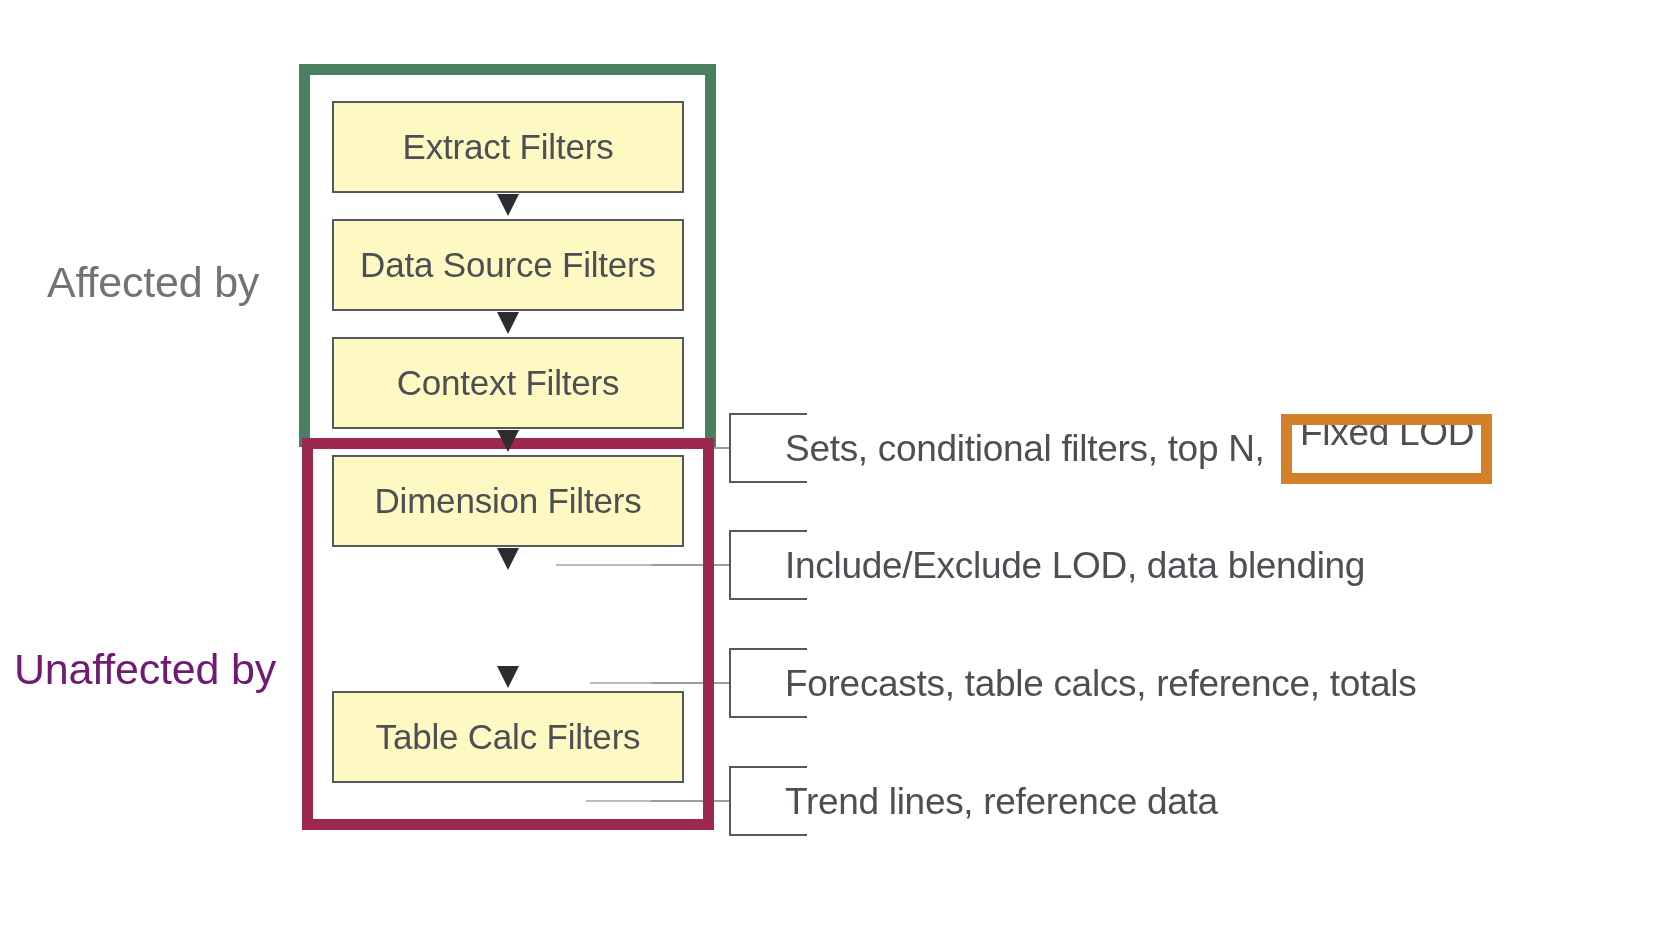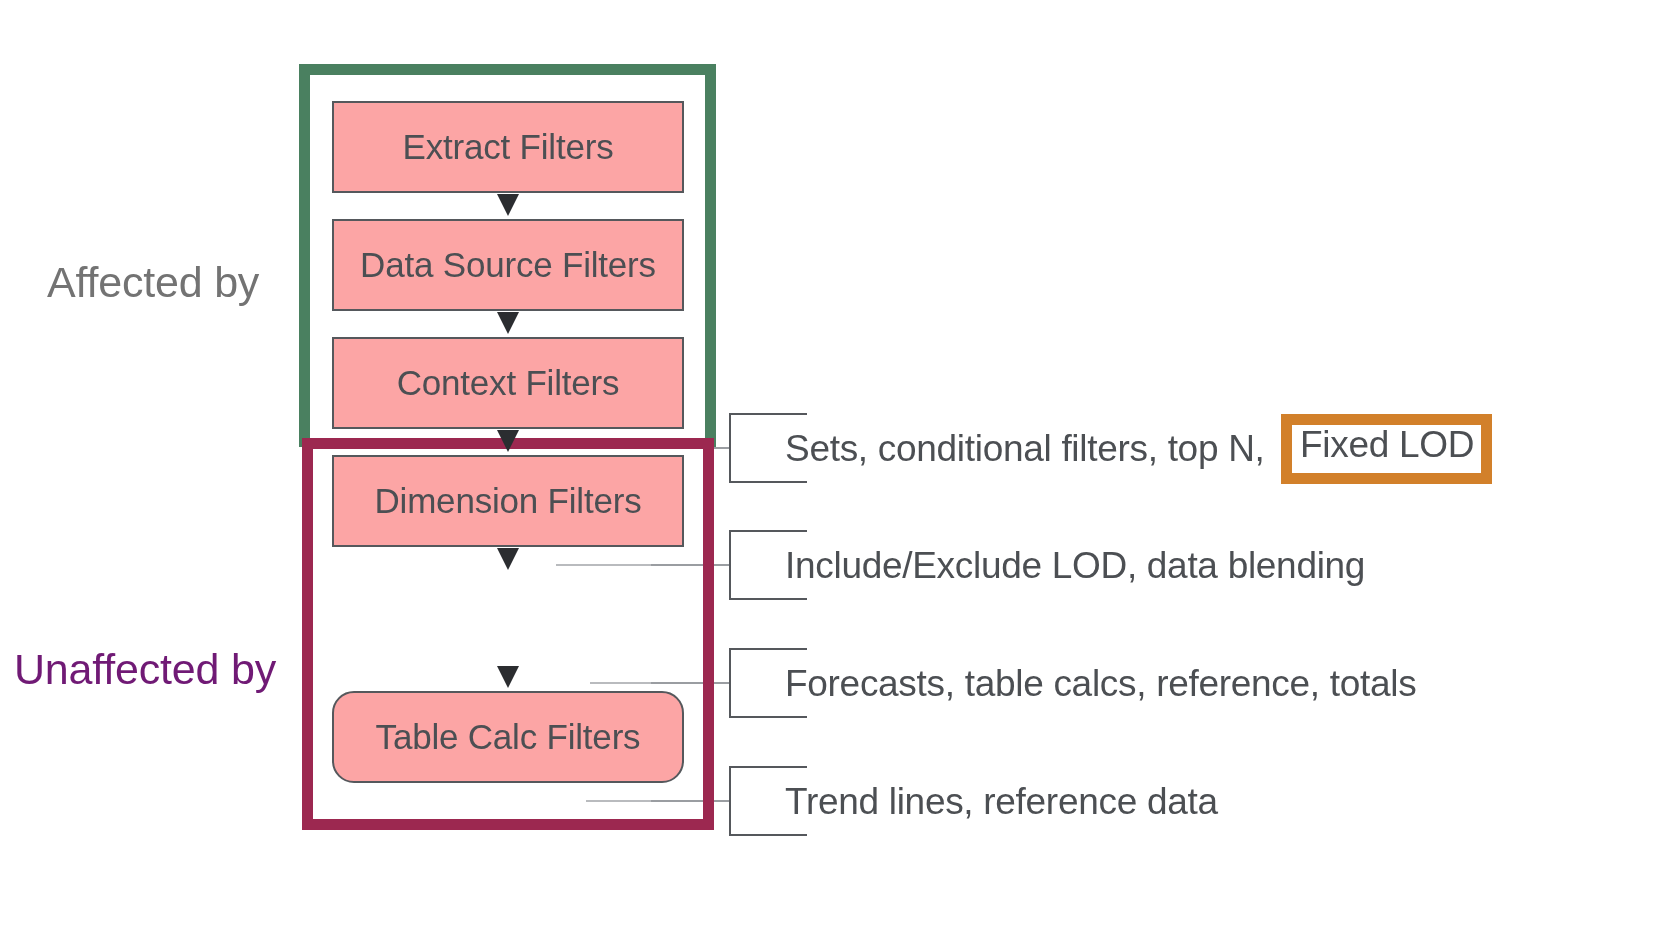--- a/index.html
+++ b/index.html
@@ -41,38 +41,38 @@
   #label-unaffected{ left:14px; top:645px; color:#701a75; }
 
   
   .filter-box{
     position:absolute;
     left:332px;
     width:352px;
     height:92px;
     box-sizing:border-box;
     border:2px solid #55585c;
-    background:#fca5a5;
+    background:#fef9c3;
     display:flex;
     align-items:center;
     justify-content:center;
     z-index:6;
   }
   .filter-box span{
     font-size:35px;
     color:#4c4f53;
     letter-spacing:-0.2px;
     white-space:nowrap;
   }
   #fbox-0{ top:101px; }
   #fbox-1{ top:219px; }
   #fbox-2{ top:337px; }
   #fbox-3{ top:455px; }
   #fbox-4{ top:573px; }
-  #fbox-5{ top:691px;border-radius:22px; }
+  #fbox-5{ top:691px; }
 
   
   .pipe-arrow{
     position:absolute;
     left:497px;
     width:0;height:0;
     border-left:11px solid transparent;
     border-right:11px solid transparent;
     border-top:22px solid #2b2d30;
     z-index:6;
@@ -203,17 +203,17 @@
     <div class="callout-bracket"></div>
     <div class="callout-text">Forecasts, table calcs, reference, totals</div>
   </div>
 
   <div class="callout" id="callout-3">
     <div class="callout-stub"></div>
     <div class="callout-bracket"></div>
     <div class="callout-text">Trend lines, reference data</div>
   </div>
 
-  <div class="callout-text" style="position:absolute;left:1300px;top:411px;height:68px;">Fixed LOD</div>
+  <div class="callout-text" style="position:absolute;left:1300px;top:399px;height:68px;">Fixed LOD</div>
 
   <div id="highlight-fixed-lod"></div>
 
 </div>
 
 </body></html>

